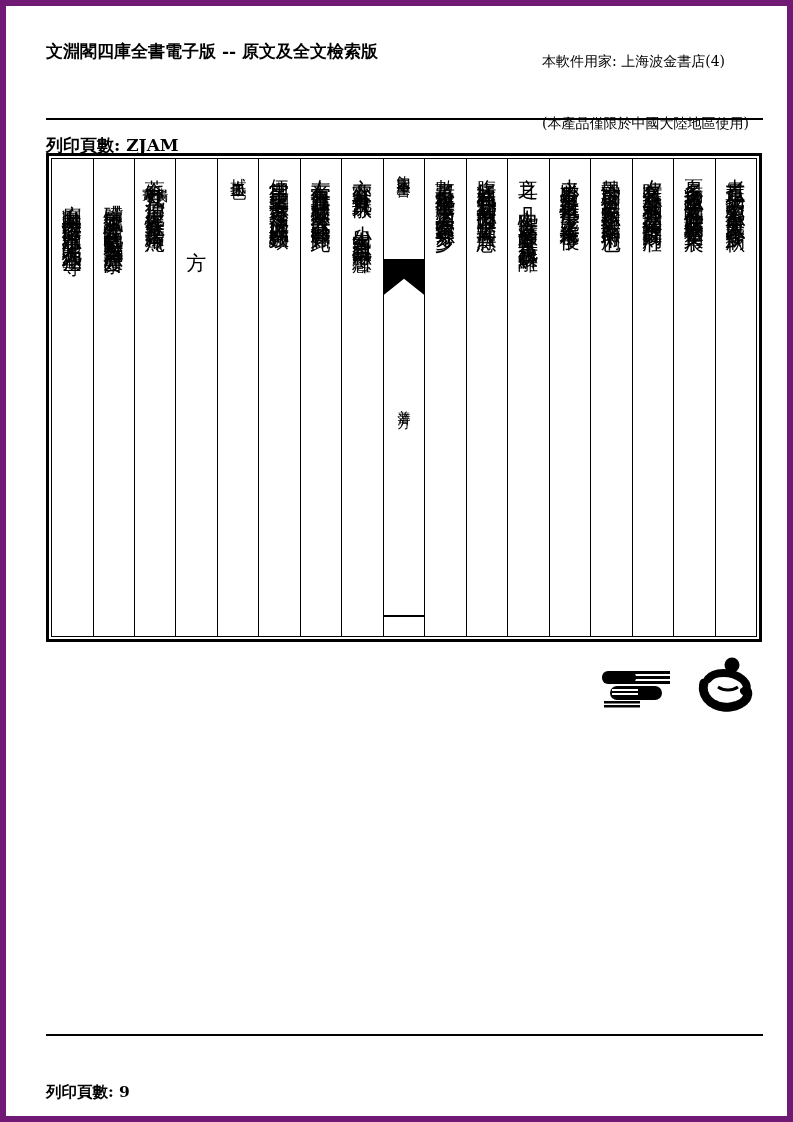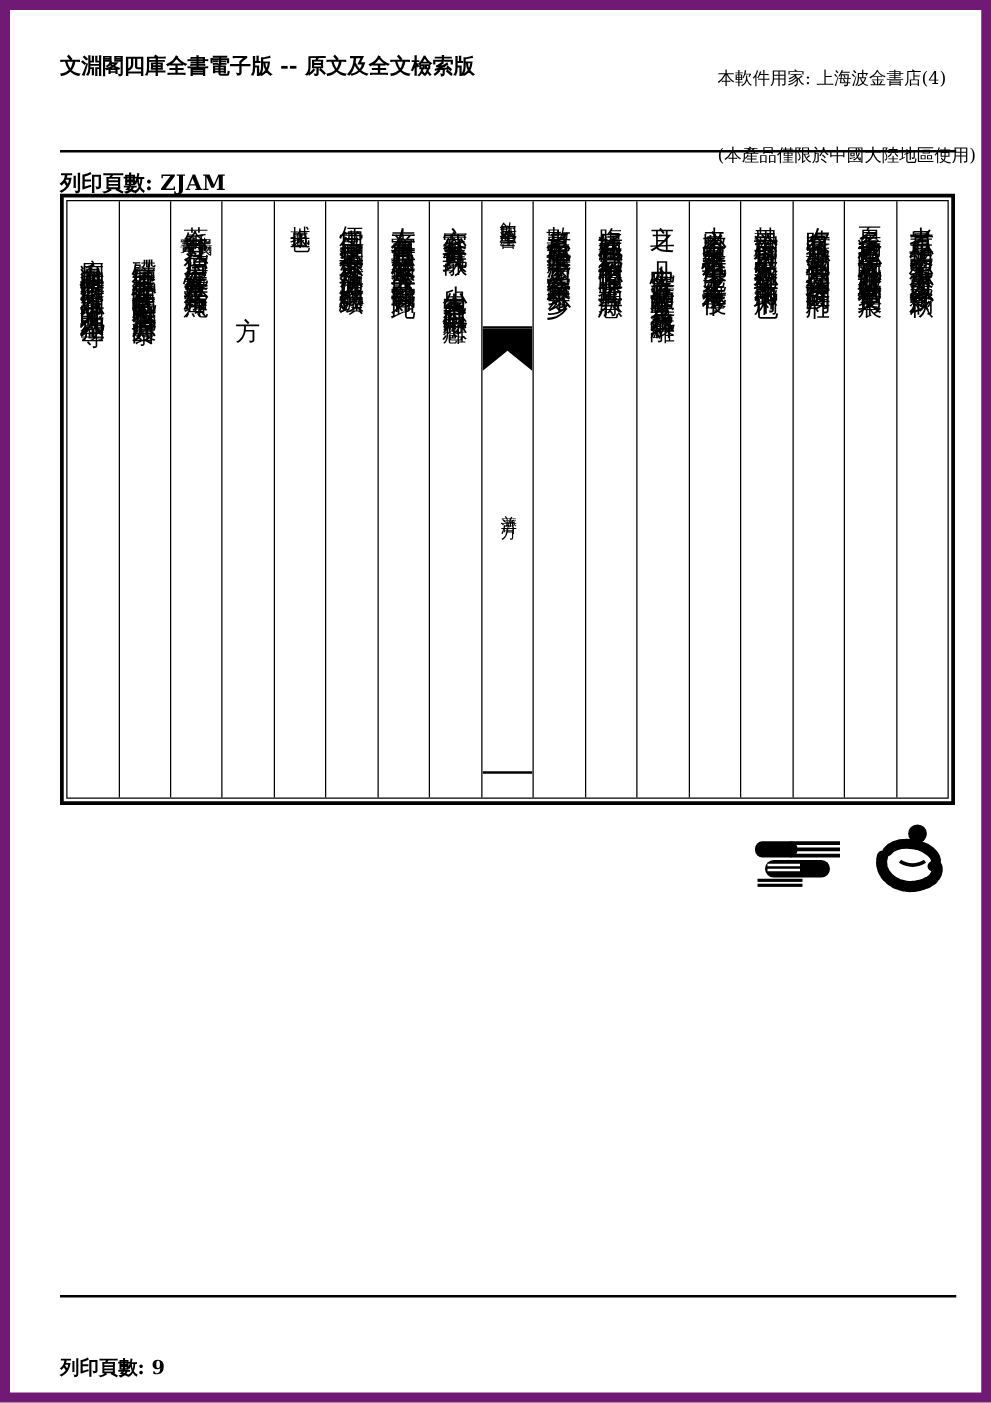--- a/index.html
+++ b/index.html
@@ -1,23 +1,23 @@
 <!DOCTYPE html>
 <html><head>
 <meta charset="utf-8">
 <style>
   html,body{margin:0;padding:0;background:#888;}
   .page{
     position:relative;width:793px;height:1122px;background:#fff;
-    border:8px solid #701a75;box-sizing:border-box;margin:0 auto;
+    border:6px solid #701a75;box-sizing:border-box;margin:0 auto;
     font-family:"DejaVu Serif","Liberation Serif",serif;color:#000;overflow:hidden;
   }
   
   .hdr-left{position:absolute;left:40px;top:34px;font-weight:bold;font-size:17px;line-height:1.38;white-space:pre;}
-  .hdr-right{position:absolute;left:566px;top:40px;width:220px;font-size:14px;line-height:2.2;white-space:pre;}
+  .hdr-right{position:absolute;left:536px;top:40px;width:220px;font-size:14px;line-height:2.2;white-space:pre;}
   .rule{position:absolute;left:40px;width:717px;height:2px;background:#000;}
   .rule.top{top:112px;}
   .rule.bottom{top:1028px;}
   
   .frame{position:absolute;left:40px;top:147px;width:716px;height:489px;
     border:3px solid #000;padding:2px;box-sizing:border-box;}
   .frame-inner{width:100%;height:100%;border:1px solid #000;box-sizing:border-box;
     display:flex;flex-direction:row-reverse;}
   .col{flex:1 1 0;position:relative;display:flex;flex-direction:column;align-items:center;
     border-right:1px solid #000;box-sizing:border-box;padding-top:4px;overflow:hidden;}

